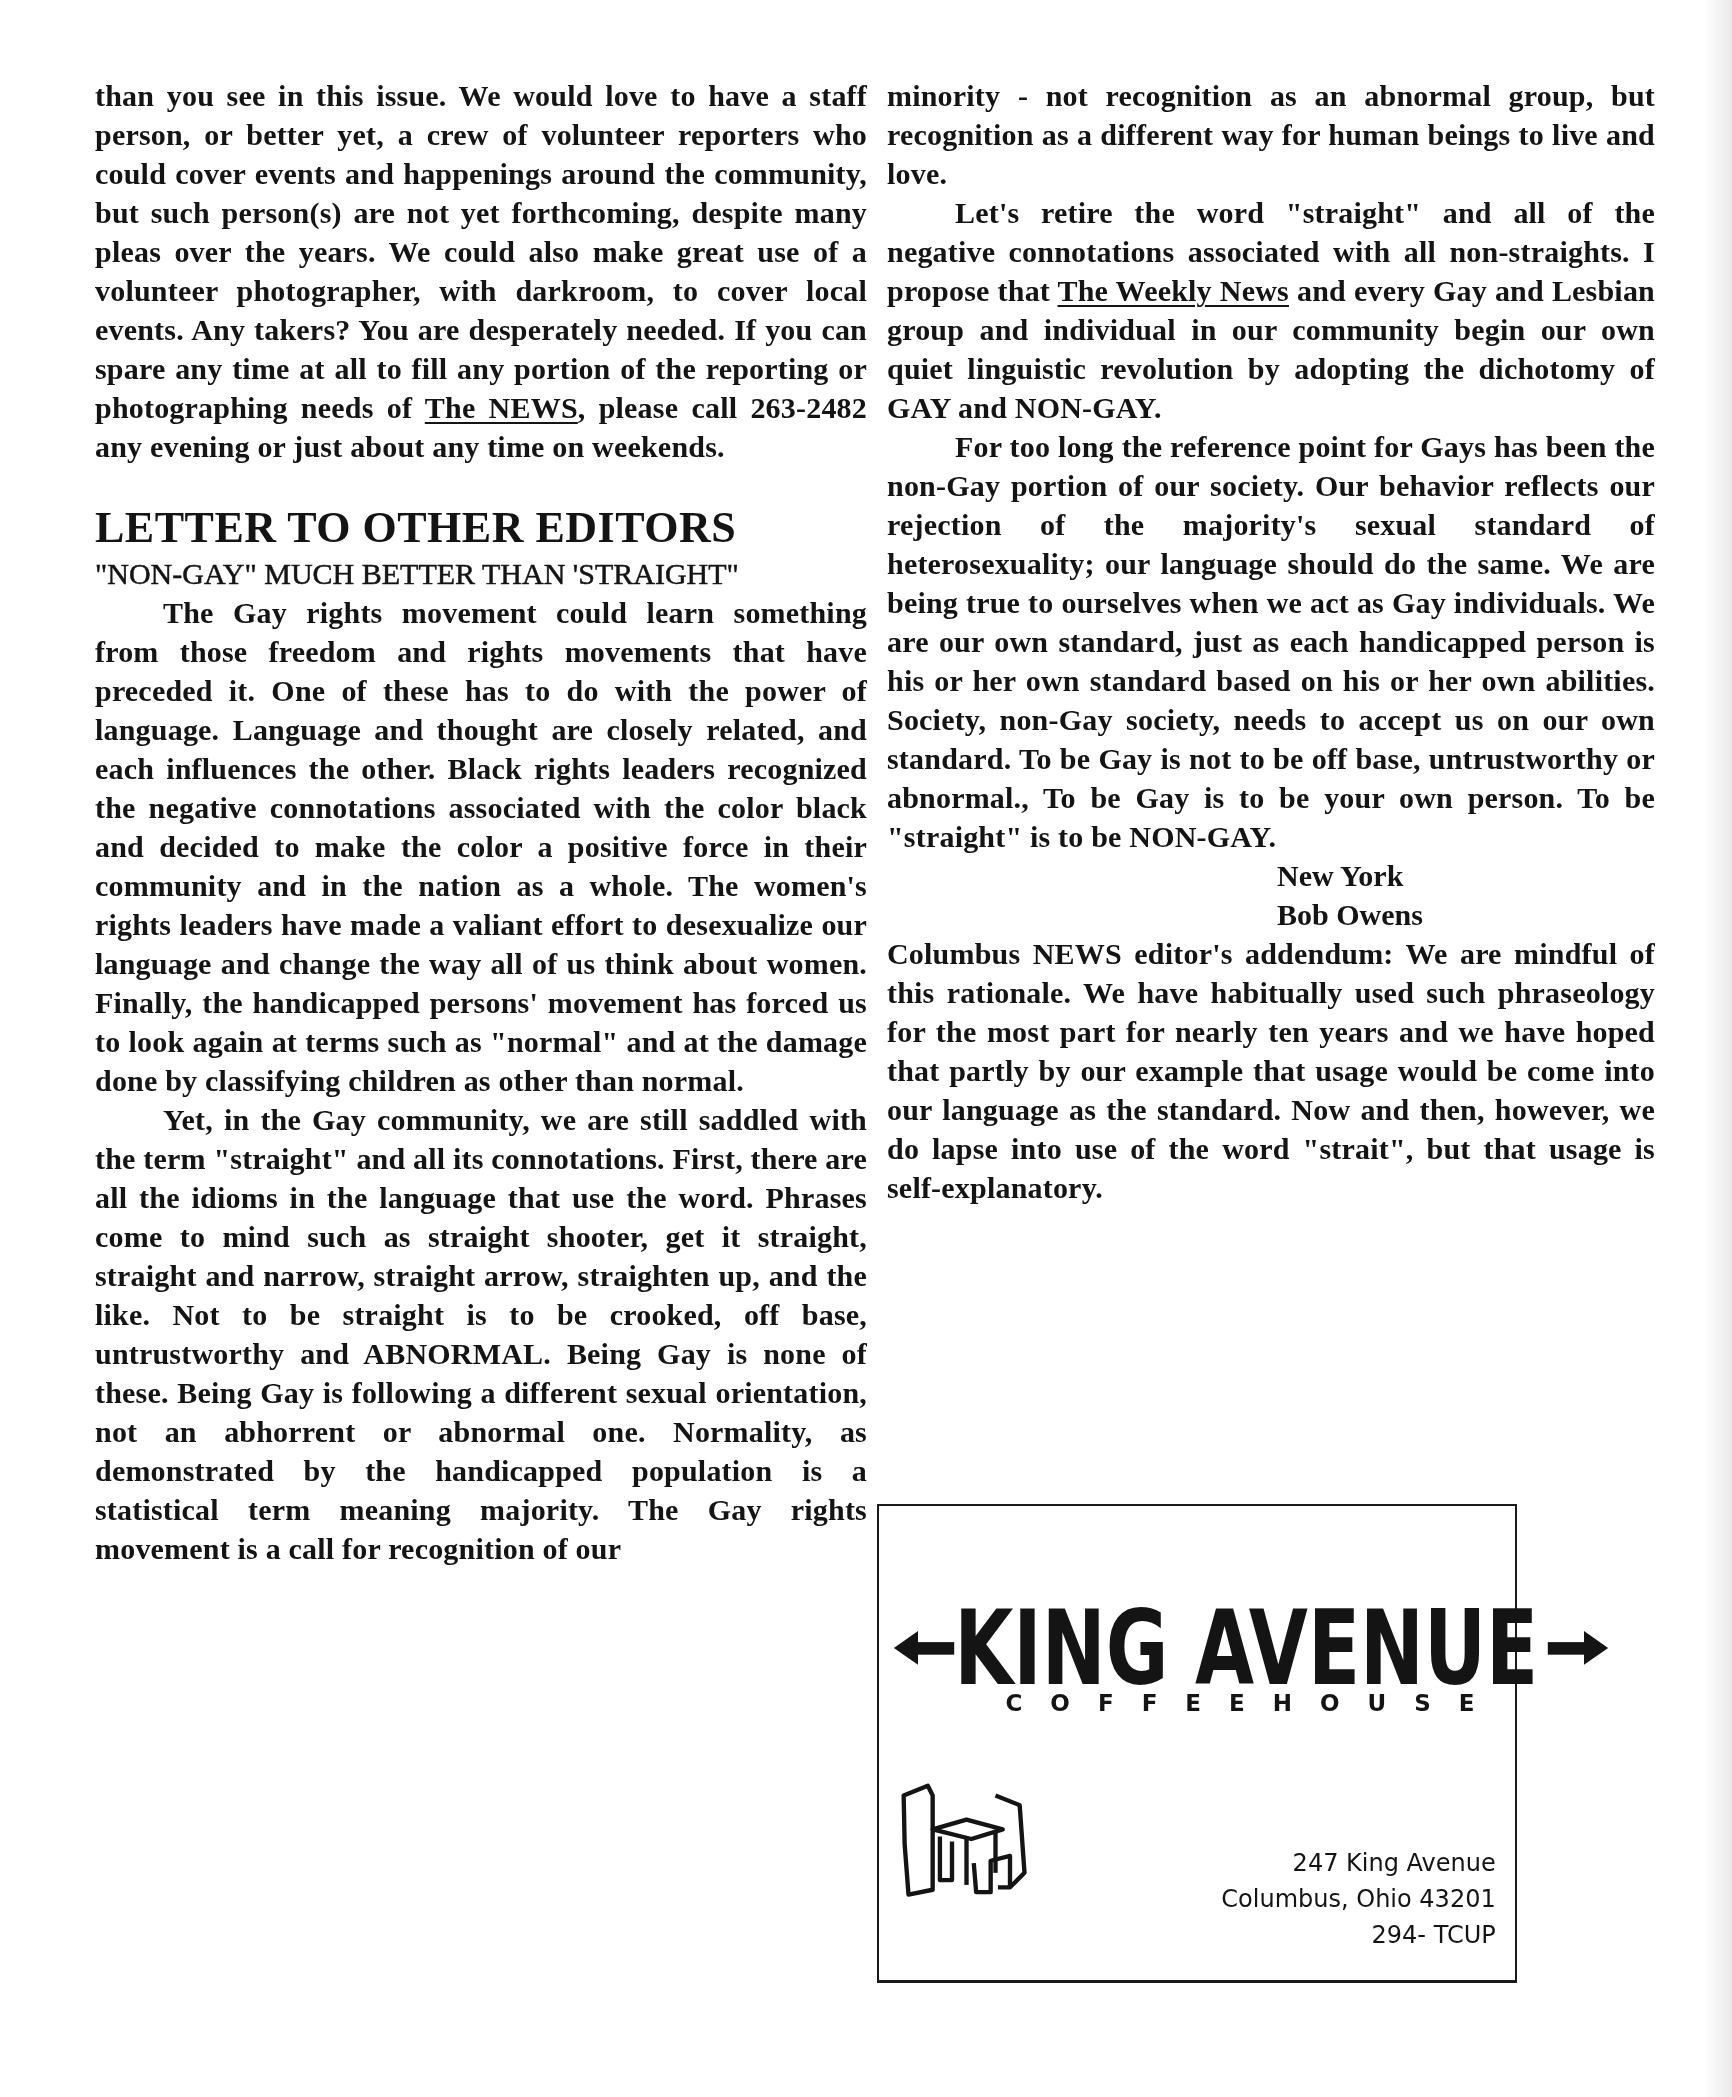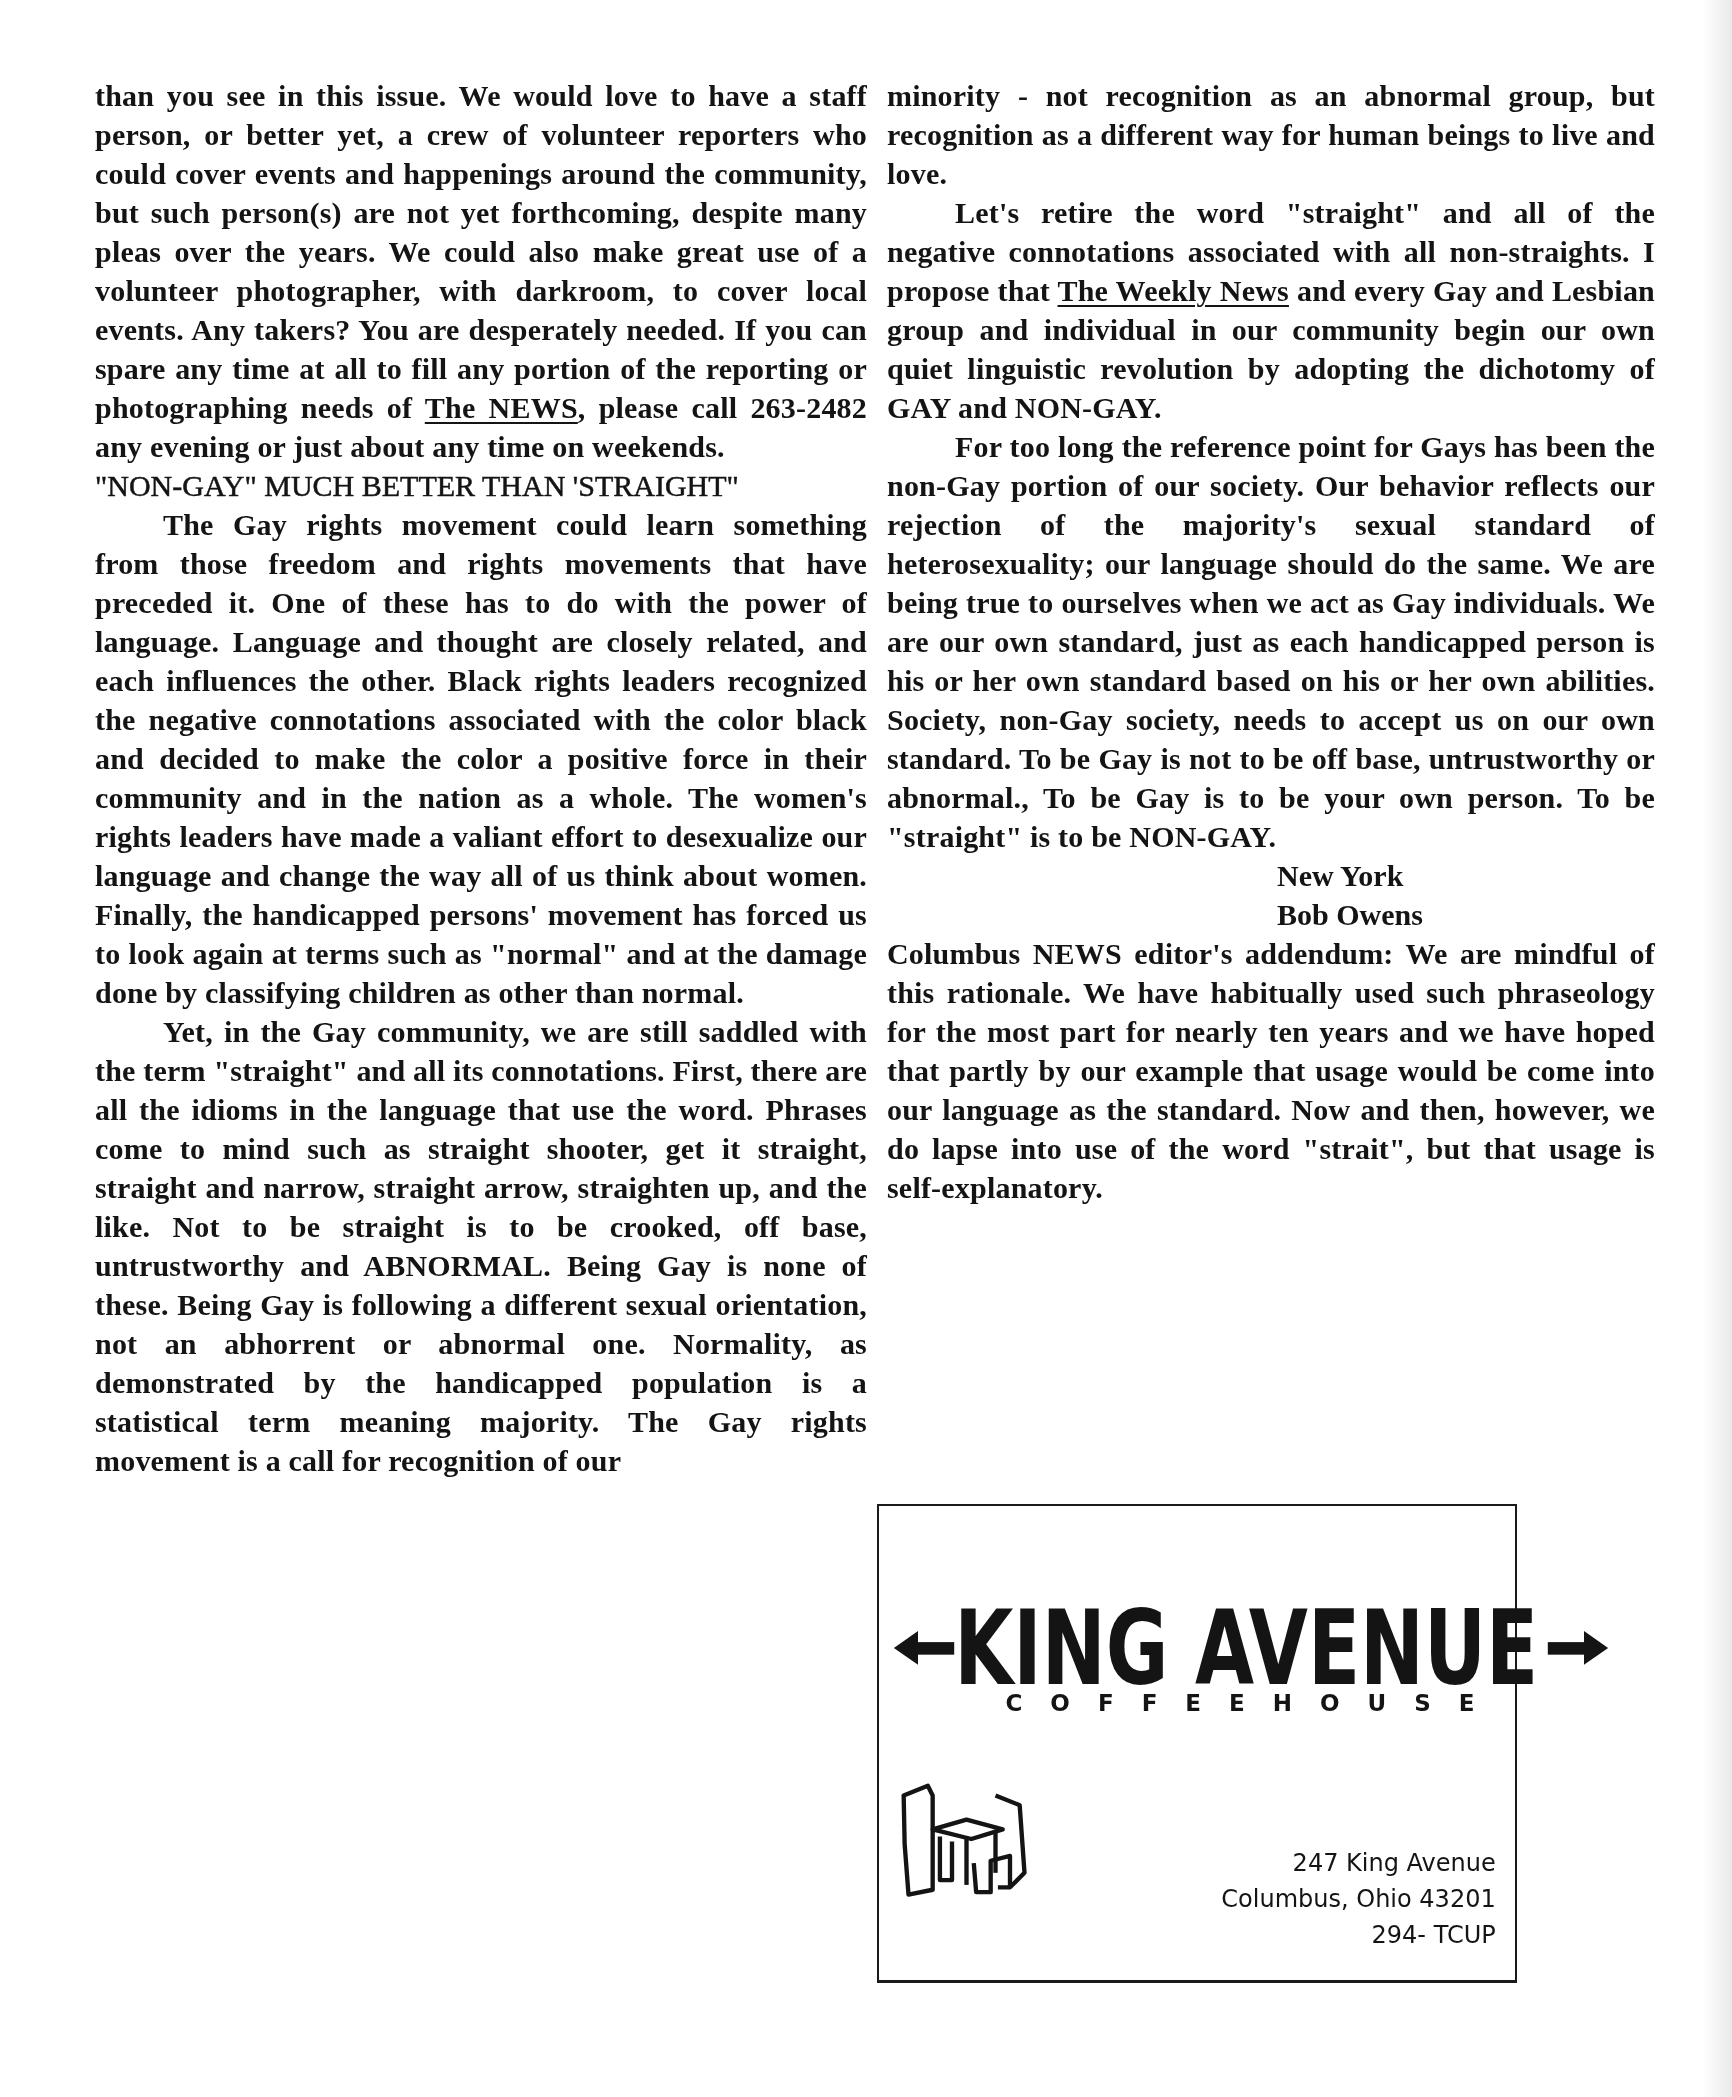--- a/index.html
+++ b/index.html
@@ -88,20 +88,21 @@
   }
 </style>
 </head>
 <body>
 
 <div class="page-edge"></div>
 
 <div class="col col-left">
   <p><span>than you see in this issue. We would love to have a staff person, or better yet, a crew of volunteer reporters who could cover events and happenings around the community, but such person(s) are not yet forthcoming, despite many pleas over the years.  We could also make great use of a volunteer photographer, with darkroom, to cover local events. Any takers? You are desperately needed. If you can spare any time at all to fill any portion of the reporting or photographing needs of </span><span class="u">The NEWS</span><span>, please call 263-2482 any evening or just about any time on weekends.</span></p>
 
+  <h2 class="section-heading">LETTER TO OTHER EDITORS</h2>
   <div class="subheading">"NON-GAY" MUCH BETTER THAN 'STRAIGHT"</div>
 
 
   <p class="indent">The Gay rights movement could learn something from those freedom and rights movements that have preceded it.  One of these has to do with the power of language. Language and thought are closely related, and each influences the other.  Black rights leaders recognized the negative connotations associated with the color black and decided to make the color a positive force in their community and in the nation as a whole.  The women's rights leaders have made a valiant effort to desexualize our language and change the way all of us think about women. Finally, the handicapped persons' movement has forced us to look again at terms such as "normal" and at the damage done by classifying children as other than normal.</p>
   <p class="indent">Yet, in the Gay community, we are still saddled with the term "straight" and all its connotations. First, there are all the idioms in the language that use the word.  Phrases come to mind such as straight shooter, get it straight, straight and narrow, straight arrow, straighten up, and the like.  Not to be straight is to be crooked, off base, untrustworthy and ABNORMAL.  Being Gay is none of these.  Being Gay is following a different sexual orientation, not an abhorrent or abnormal one.  Normality, as demonstrated by the handicapped population is a statistical term meaning majority.  The Gay rights movement is a call for recognition of our</p>
 </div>
 
 <div class="col col-right">
   <p>minority - not recognition as an abnormal group, but recognition as a different way for human beings to live and love.</p>
   <p class="indent"><span>Let's retire the word "straight" and all of the negative connotations associated with all non-straights. I propose that </span><span class="u">The Weekly News</span><span> and every Gay and Lesbian group and individual in our community begin our own quiet linguistic revolution by adopting the dichotomy of GAY and NON-GAY.</span></p>

